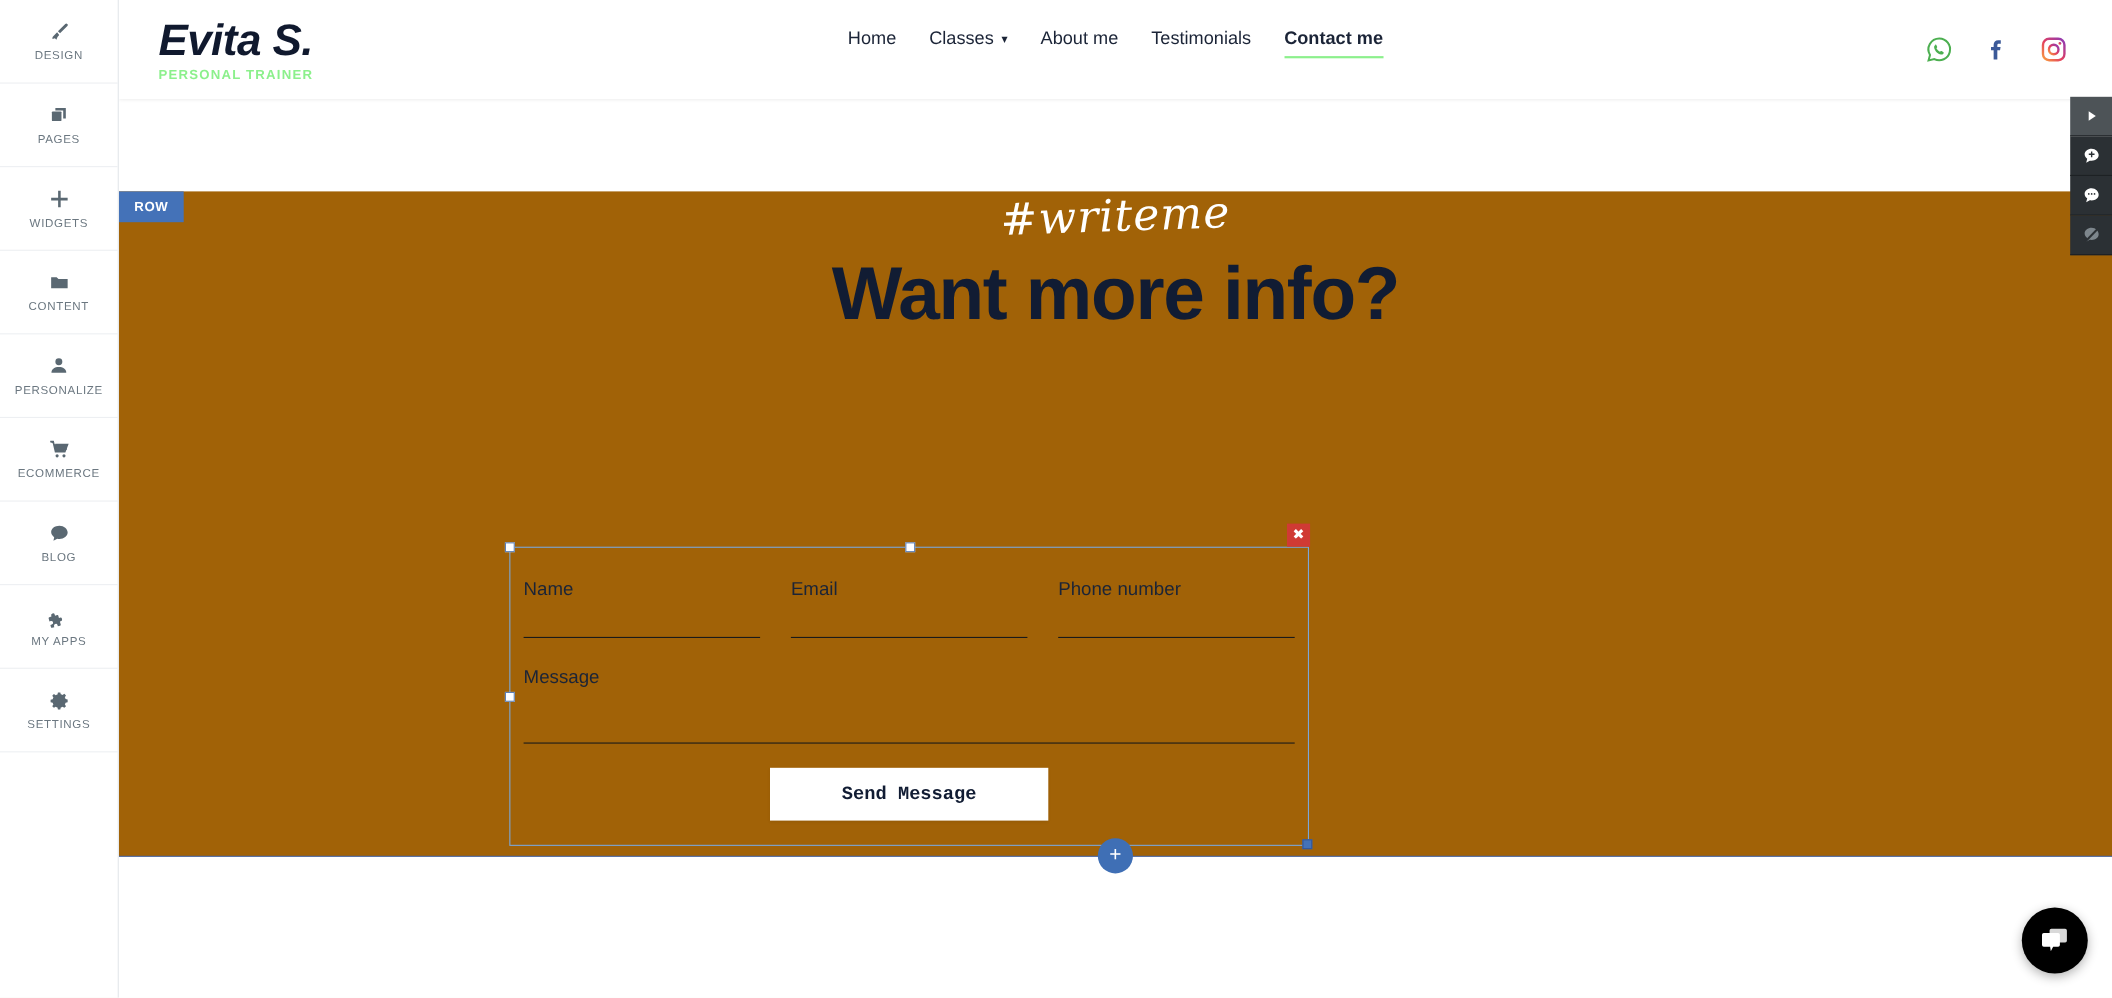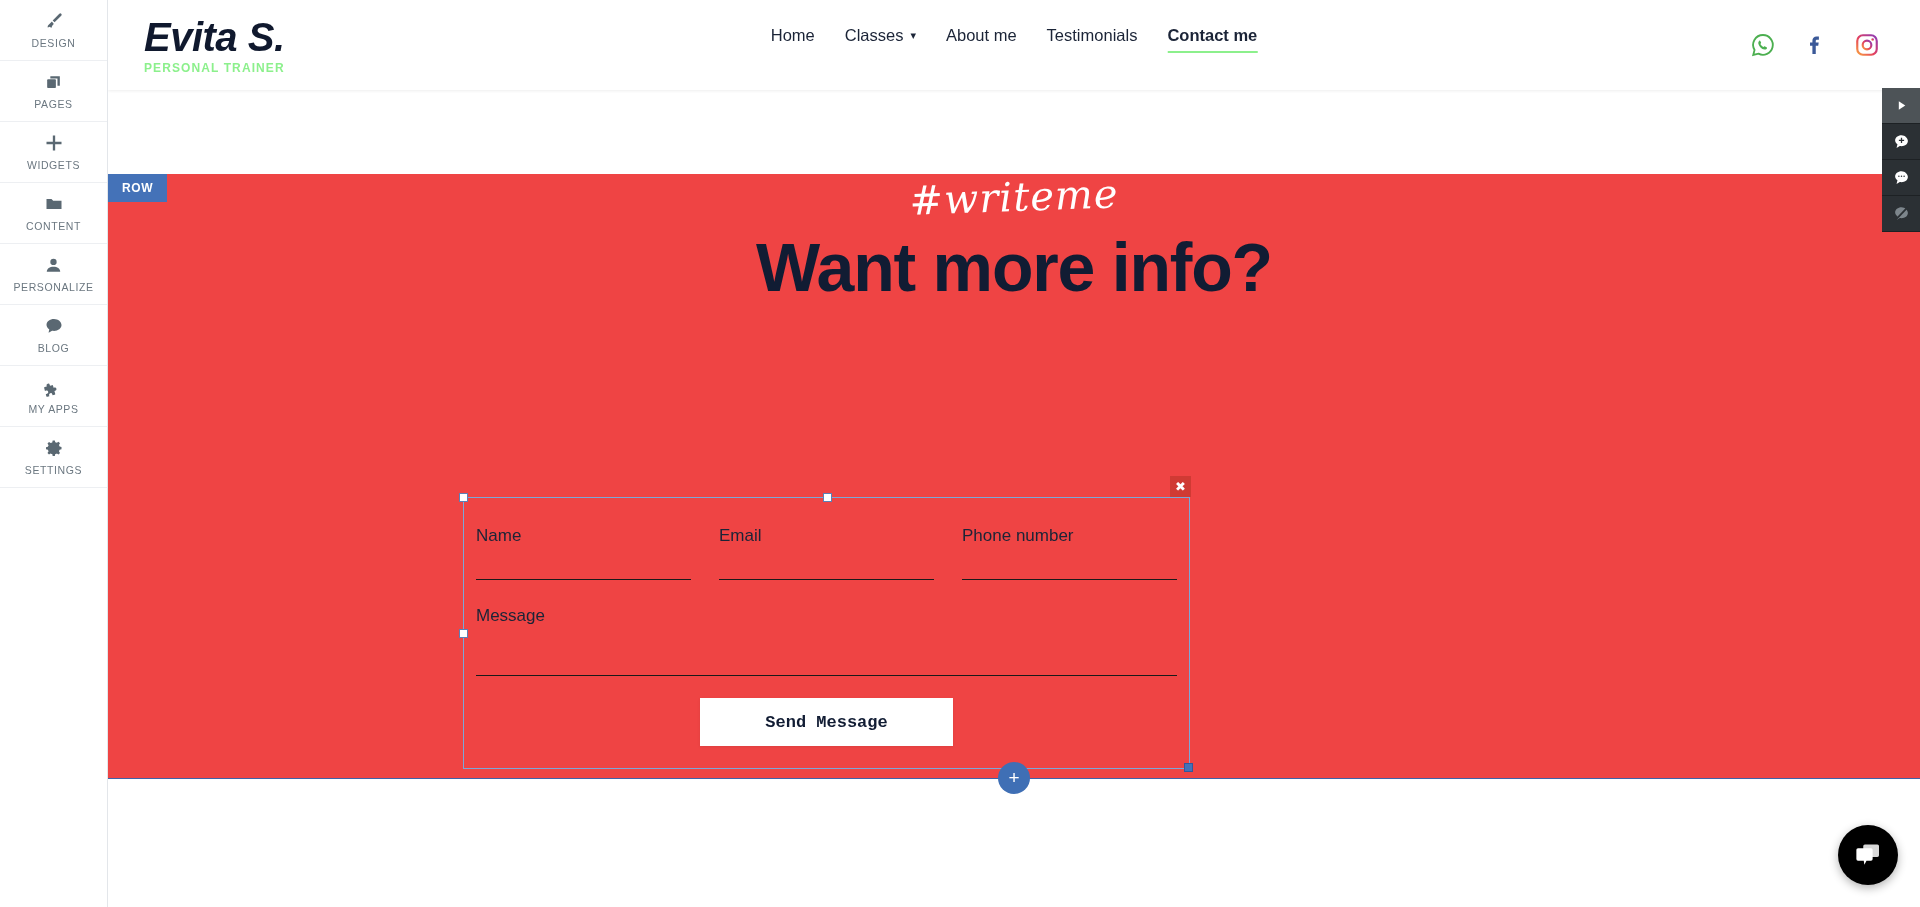--- a/index.html
+++ b/index.html
@@ -10,21 +10,21 @@
   }
   .app { position: relative; width: 1920px; height: 907px; background:#fff; }
 
   
   .sidebar {
     position: absolute; left: 0; top: 0; width: 108px; height: 907px;
     background: #ffffff; border-right: 1px solid #e3e6ea;
     display: flex; flex-direction: column; z-index: 40;
   }
   .sb-item {
-    height: 61px; display: flex; flex-direction: column;
+    height: 76px; display: flex; flex-direction: column;
     align-items: center; justify-content: center;
     border-bottom: 1px solid #edeff2; cursor: pointer; gap: 6px;
   }
   .sb-icon { color: #5a6872; display:flex; align-items:center; justify-content:center; height:20px;}
   .sb-label {
     font-size: 10.5px; letter-spacing: .6px; color: #6b7780;
     font-family: "Liberation Sans", sans-serif;
   }
 
   
@@ -63,21 +63,21 @@
     height:2.5px; background:#8cf08c;
   }
   .caret { font-size: 11px; color:#1b2437; }
   .socials {
     position:absolute; right: 40px; display:flex; align-items:center; gap: 26px;
   }
   .soc { cursor:pointer; display:flex; }
 
   
   .green-section {
-    position:relative; height: 605px; background: #ef4444;
+    position:relative; height: 605px; background: #a16207;
     border-bottom: 1.5px solid #3f62a8;
   }
   .row-badge {
     position:absolute; left: 0px; top: 0px; height: 28px; padding: 0 14px;
     background:#4472b8; color:#fff; font-size: 12px; font-weight:bold;
     letter-spacing:.6px; display:flex; align-items:center; z-index: 8;
   }
   .script-title {
     text-align:center; margin-top: 84px;
     font-family: "DejaVu Serif", serif; font-style: italic;
@@ -202,20 +202,32 @@
     <div class="sb-item">
       <span class="sb-icon">
         <svg width="19" height="19" viewBox="0 0 24 24" fill="currentColor">
             <circle cx="12" cy="7.5" r="4"></circle>
             <path d="M3.5 20c0-4.2 3.8-6.5 8.5-6.5s8.5 2.3 8.5 6.5H3.5z"></path>
           </svg>
       </span>
       <span class="sb-label">PERSONALIZE</span>
     </div>
 
+    <div class="sb-item">
+      <span class="sb-icon">
+        <svg width="20" height="20" viewBox="0 0 24 24" fill="currentColor">
+            <path d="M2 3h3l2.6 10.5h10L20.5 6H7.2"></path>
+            <path d="M2 3h3.2l2.6 10.8h10.1L20.8 6.2H7.4" stroke="currentColor" stroke-width="1.8" fill="none"></path>
+            <circle cx="9.5" cy="18.5" r="1.7"></circle>
+            <circle cx="17" cy="18.5" r="1.7"></circle>
+            <rect x="8" y="7" width="12" height="5"></rect>
+          </svg>
+      </span>
+      <span class="sb-label">ECOMMERCE</span>
+    </div>
 
     <div class="sb-item">
       <span class="sb-icon">
         <svg width="20" height="20" viewBox="0 0 24 24" fill="currentColor">
             <path d="M12 3.5c-5 0-9 3.1-9 7 0 2.2 1.3 4.2 3.3 5.5L5.5 20l4.2-2.3c.7.1 1.5.2 2.3.2 5 0 9-3.1 9-7s-4-7.4-9-7.4z"></path>
           </svg>
       </span>
       <span class="sb-label">BLOG</span>
     </div>
 

